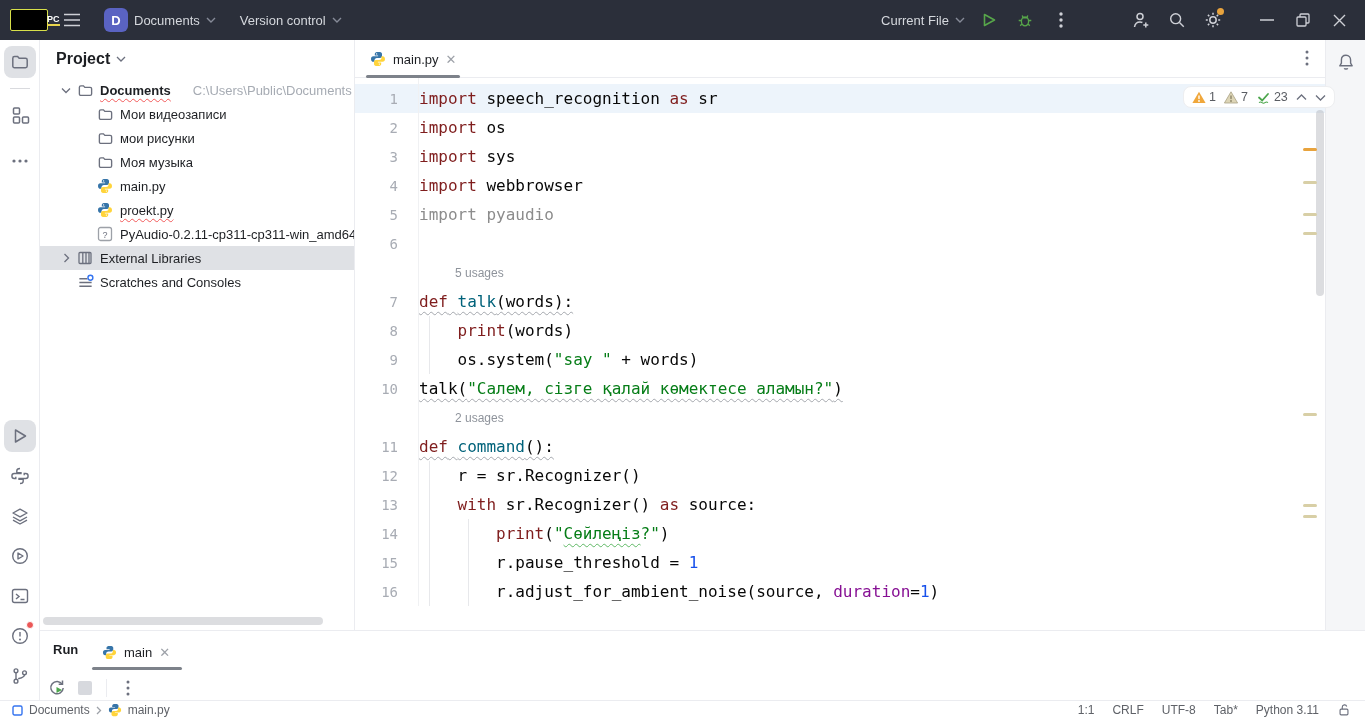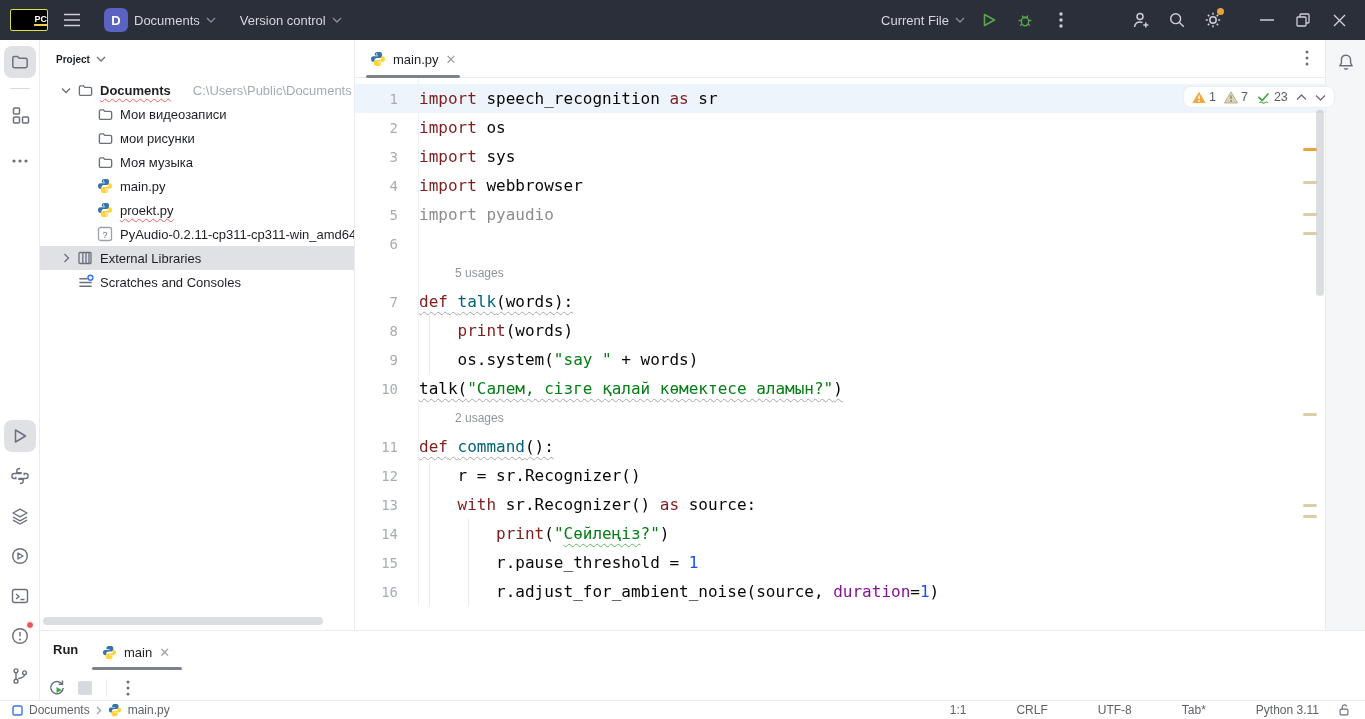--- a/index.html
+++ b/index.html
@@ -5,21 +5,21 @@
   * { margin:0; padding:0; box-sizing:border-box; }
   html,body { width:1365px; height:719px; overflow:hidden; background:#fff;
     font-family:"Liberation Sans", sans-serif; }
   #app { position:relative; width:1365px; height:719px; background:#fff; overflow:hidden; }
 
   
   #titlebar { position:absolute; left:0; top:0; width:1365px; height:40px; background:#2b2f3a;
     display:flex; align-items:center; color:#d5d8dd; font-size:13px; }
   .tb-left { display:flex; align-items:center; gap:8px; padding-left:10px; }
   .pc-logo { width:22px; height:22px; background:#000; border:1.5px solid #d8e04a; border-radius:2px;
-    display:flex; align-items:center; justify-content:flex-end; flex:none;padding-left:36px; }
+    display:flex; align-items:center; justify-content:flex-start; flex:none;padding-left:36px; }
   .pc-logo span { color:#fff; font-size:9px; font-weight:bold; border-bottom:2px solid #e8d44d; line-height:10px; }
   .tb-btn { display:flex; align-items:center; gap:6px; padding:6px 8px; border-radius:6px; cursor:default; }
   .badge-d { width:24px; height:24px; border-radius:6px; background:#5a63c2; color:#fff; font-weight:bold;
     font-size:13px; display:flex; align-items:center; justify-content:center; flex:none; }
   .tb-right { margin-left:auto; display:flex; align-items:center; gap:4px; padding-right:10px; }
   .tb-ico { width:32px; height:32px; display:flex; align-items:center; justify-content:center; border-radius:6px; position:relative; }
   .gear-dot { position:absolute; right:5px; top:4px; width:7px; height:7px; border-radius:50%; background:#e8a33d; }
 
   
   #stripe { position:absolute; left:0; top:40px; width:40px; height:660px; background:#fff;
@@ -28,21 +28,21 @@
     justify-content:center; position:relative; }
   .st-ico.sel { background:#dfe1e5; }
   .st-div { width:20px; height:1px; background:#d9dade; margin:6px 0; }
   .spacer { flex:1; }
   .red-dot { position:absolute; right:2px; top:1px; width:8px; height:8px; border-radius:50%; background:#eb5757; border:1.5px solid #fff; }
 
   
   #project { position:absolute; left:40px; top:40px; width:315px; height:590px; background:#fff;
     border-right:1px solid #ebecf0; overflow:hidden; }
   #project-header { height:38px; display:flex; align-items:center; padding-left:16px; gap:6px;
-    font-size:10px; font-weight:bold; color:#1d1f23; }
+    font-size:16px; font-weight:bold; color:#1d1f23; }
   .tree-row { height:24px; display:flex; align-items:center; font-size:13px; color:#1d1f23; white-space:nowrap; }
   .tree-row.sel { background:#dfe1e5; }
   .tr-indent { flex:none; }
   .tr-chev { width:20px; flex:none; display:flex; align-items:center; justify-content:center; }
   .tr-ico { width:18px; flex:none; display:flex; align-items:center; justify-content:center; margin-right:6px; }
   .tr-label.bold { font-weight:bold; }
   .tr-suffix { color:#a6abb3; margin-left:22px; }
   .w-red { text-decoration:underline wavy #f25a5a; text-decoration-thickness:1px; text-underline-offset:3px; }
   .w-gray { text-decoration:underline wavy #a4a7ad; text-decoration-thickness:1px; text-underline-offset:4px; }
   .w-green { text-decoration:underline wavy #5fb865; text-decoration-thickness:1px; text-underline-offset:4px; }
@@ -91,21 +91,21 @@
   .run-tab { position:absolute; left:62px; top:14px; display:flex; align-items:center; gap:7px; font-size:13px; color:#1d1f23; }
   #run-underline { position:absolute; left:52px; top:36px; width:90px; height:3px; background:#7d828a; border-radius:2px; }
   .run-toolbar { position:absolute; left:6px; top:46px; display:flex; align-items:center; gap:6px; }
   .rt-div { width:1px; height:18px; background:#ebecf0; margin:0 4px; }
 
   
   #statusbar { position:absolute; left:0; top:700px; width:1365px; height:19px; background:#fff;
     border-top:1px solid #ebecf0; display:flex; align-items:center; font-size:12px; color:#5f6268; }
   #sb-left { display:flex; align-items:center; gap:6px; padding-left:12px; }
   #sb-right { margin-left:auto; display:flex; align-items:center; gap:18px; padding-right:14px; }
-  .sb-item { cursor:default;margin-left:32px; }
+  .sb-item { cursor:default; }
   svg { display:block; }
 </style>
 </head>
 <body>
 <div id="app">
 
   <div id="titlebar">
     <div class="tb-left">
       <div class="pc-logo">
           <span>PC</span>

